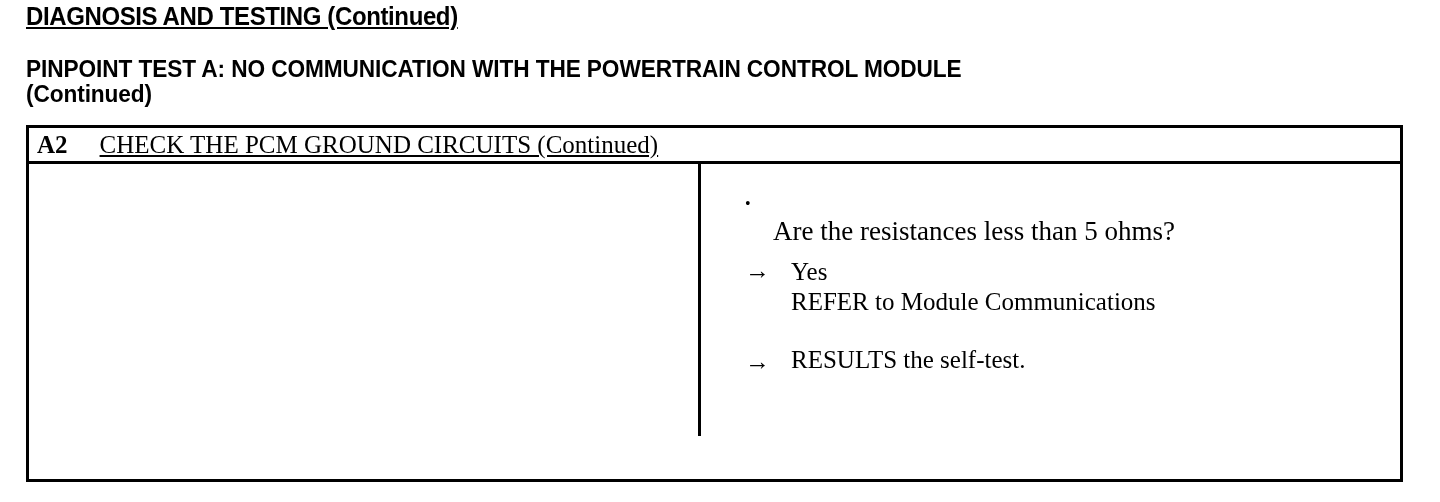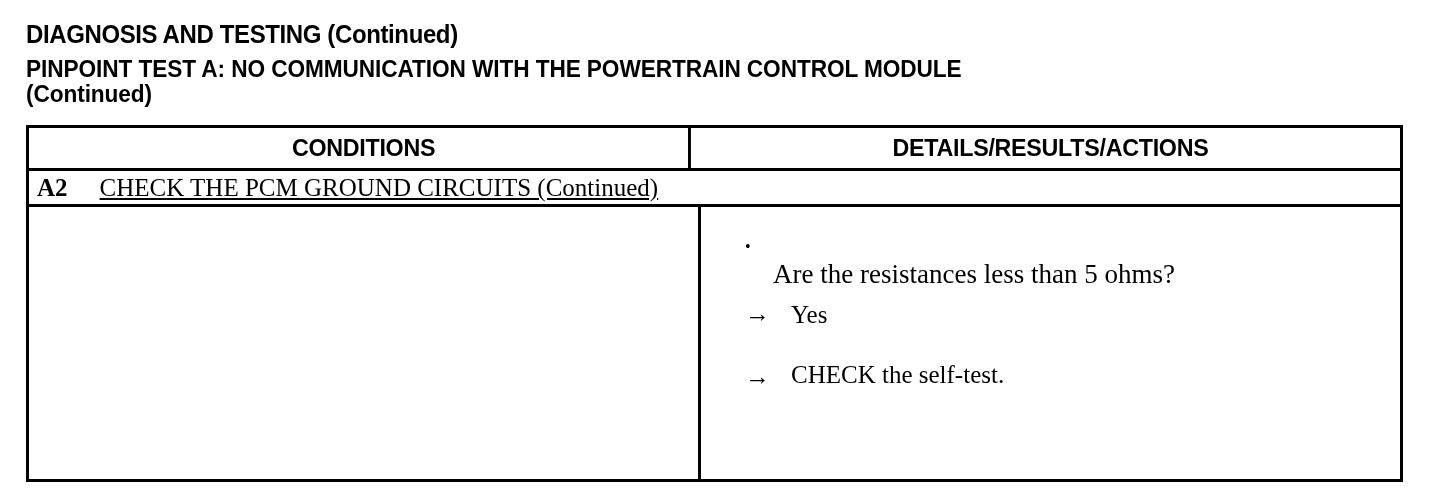--- a/index.html
+++ b/index.html
@@ -15,22 +15,23 @@
     overflow: hidden;
     font-family: "Liberation Serif", "DejaVu Serif", serif;
     color: #000000;
     -webkit-font-smoothing: none;
   }
 
   
   .page-head {
     position: absolute;
     left: 26px;
-    top: 20px;
+    top: 2px;
     width: 1390px;
+    text-decoration: underline;
   }
   .doc-title {
     font-family: "Liberation Sans", "DejaVu Sans", sans-serif;
     font-weight: bold;
     font-size: 25px;
     line-height: 28px;
     letter-spacing: -0.4px;
     white-space: nowrap;
     transform: scaleX(0.96);
     transform-origin: left center;
@@ -177,24 +178,20 @@
   <div class="doc-title">DIAGNOSIS AND TESTING (Continued)</div>
 </div>
 
 <div class="test-title">
   <span class="line1">PINPOINT TEST A: NO COMMUNICATION WITH THE POWERTRAIN CONTROL MODULE</span>
   <span class="line2">(Continued)</span>
 </div>
 
 <div class="test-table">
 
-  <div class="row row-colheads">
-    <div class="colhead col-left">CONDITIONS</div>
-    <div class="colhead col-right">DETAILS/RESULTS/ACTIONS</div>
-  </div>
 
   <div class="row row-step">
     <span class="step-code">A2</span>
     <span class="step-text">CHECK THE PCM GROUND CIRCUITS (Continued)</span>
   </div>
 
   <div class="row row-body">
 
     <div class="cell-left"></div>
 
@@ -206,27 +203,28 @@
           <div class="q-text">Are the resistances less than 5 ohms?</div>
         </div>
       </div>
 
       <div class="spacer-18"></div>
 
       <div class="detail-item">
         <span class="marker arrow">→</span>
         <div class="detail-body">
           <div class="ans-label">Yes</div>
+          <div class="ans-line">REFER to Module Communications</div>
         </div>
       </div>
 
       <div class="spacer-gap"></div>
 
       <div class="detail-item">
         <span class="marker arrow">→</span>
         <div class="detail-body">
-          <div class="ans-line">CHECK the self-test.</div>
+          <div class="ans-line">RESULTS the self-test.</div>
         </div>
       </div>
 
     </div>
   </div>
 </div>
 
 </body></html>

